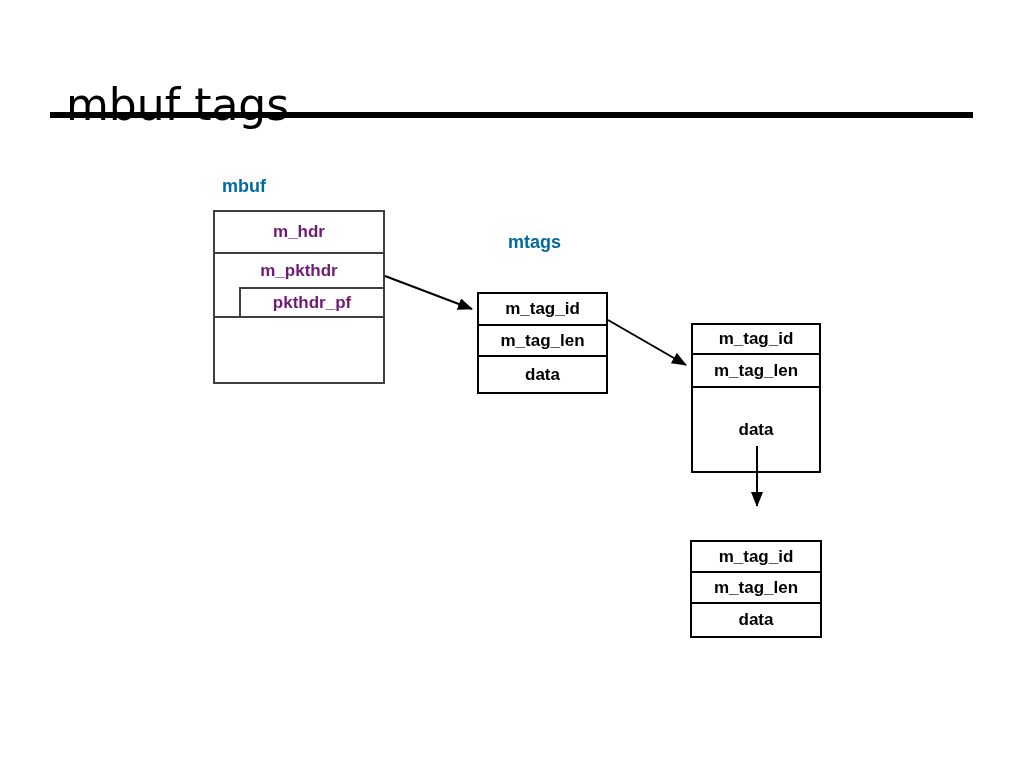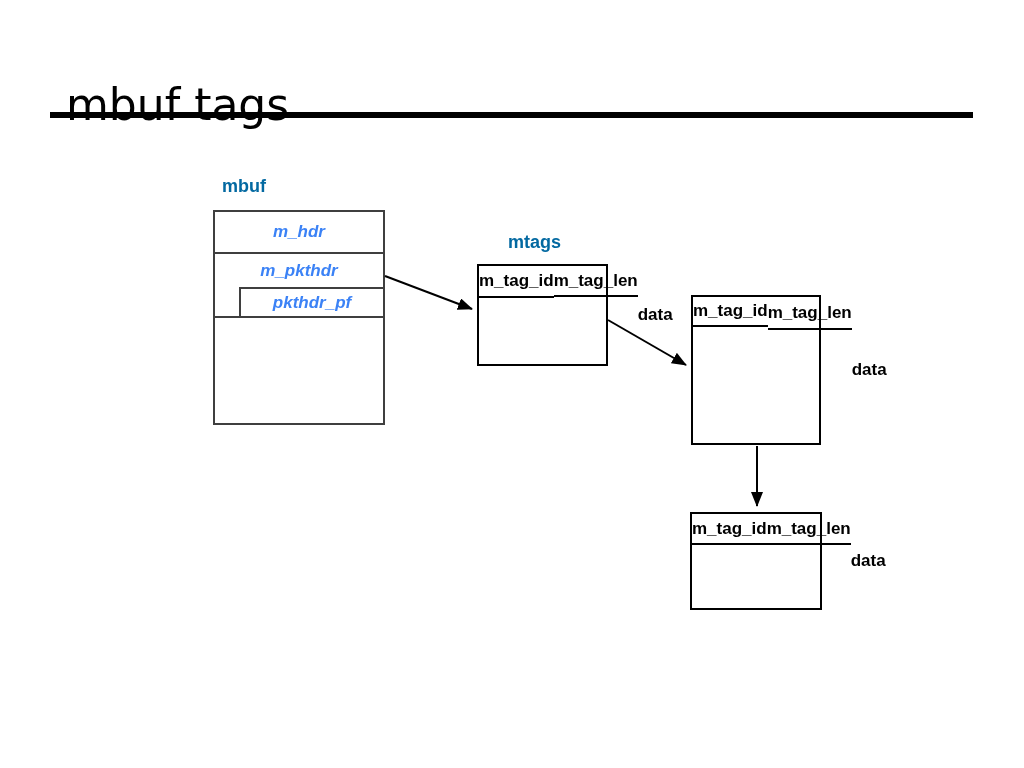--- a/index.html
+++ b/index.html
@@ -49,39 +49,39 @@
     box-sizing: border-box;
     display: flex;
     align-items: center;
     justify-content: center;
     font-size: 17px;
     font-weight: bold;
     white-space: nowrap;
   }
 
   
-  .mbuf-box { left: 213px; top: 210px; width: 172px; height: 215px; border: 2px solid #3f3f3f; color: #3b82f6; font-style: italic; }
+  .mbuf-box { left: 213px; top: 210px; width: 172px; height: 174px; border: 2px solid #3f3f3f; color: #701a75; }
   .mbuf-box .row-m-hdr { height: 42px; border-bottom: 2px solid #3f3f3f; }
   .mbuf-box .pkthdr-section { position: relative; box-sizing: border-box; height: 64px; border-bottom: 2px solid #3f3f3f; }
   .mbuf-box .pkthdr-label {
     position: absolute; left: 0; right: 0; top: 0; height: 33px;
     display: flex; align-items: center; justify-content: center;
     font-size: 17px; font-weight: bold;
   }
   .mbuf-box .pkthdr-pf-box {
     position: absolute; left: 24px; right: 0; top: 33px; bottom: 0;
     box-sizing: border-box;
     border: 2px solid #3f3f3f; border-bottom: none; border-right: none;
     display: flex; align-items: center; justify-content: center;
     font-size: 17px; font-weight: bold;
   }
   .mbuf-box .empty-section { height: 105px; }
 
   
-  .tag-box { border: 2px solid #000000; color: #000000; display: flex; flex-direction: row; }
+  .tag-box { border: 2px solid #000000; color: #000000; display: flex; flex-direction: column; margin-top: 28px; }
   .tag-box .row { border-bottom: 2px solid #000000; }
   .tag-box .row:last-child { border-bottom: none; flex: 1; }
 
   .tag-box-1 { left: 477px; top: 264px; width: 131px; height: 102px; }
   .tag-box-1 .r1 { height: 32px; }
   .tag-box-1 .r2 { height: 31px; }
 
   .tag-box-2 { left: 691px; top: 295px; width: 130px; height: 150px; }
   .tag-box-2 .r1 { height: 30px; }
   .tag-box-2 .r2 { height: 33px; }

